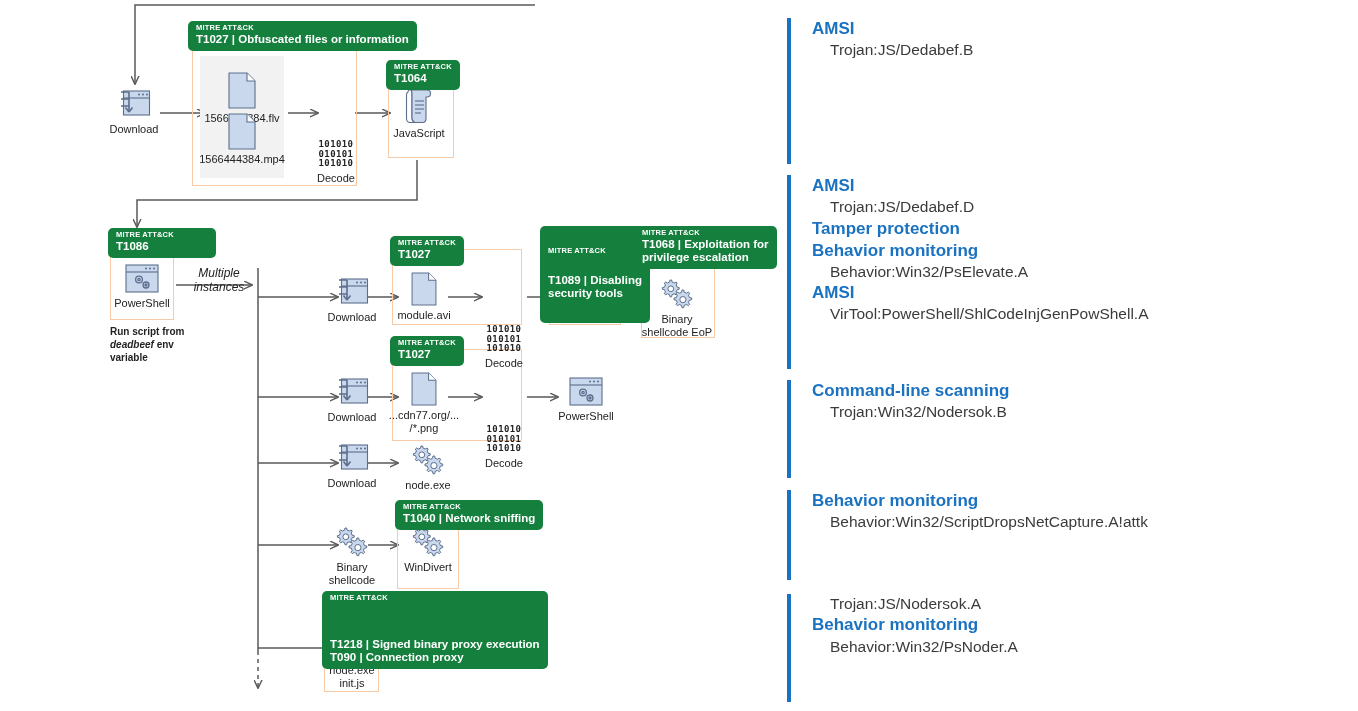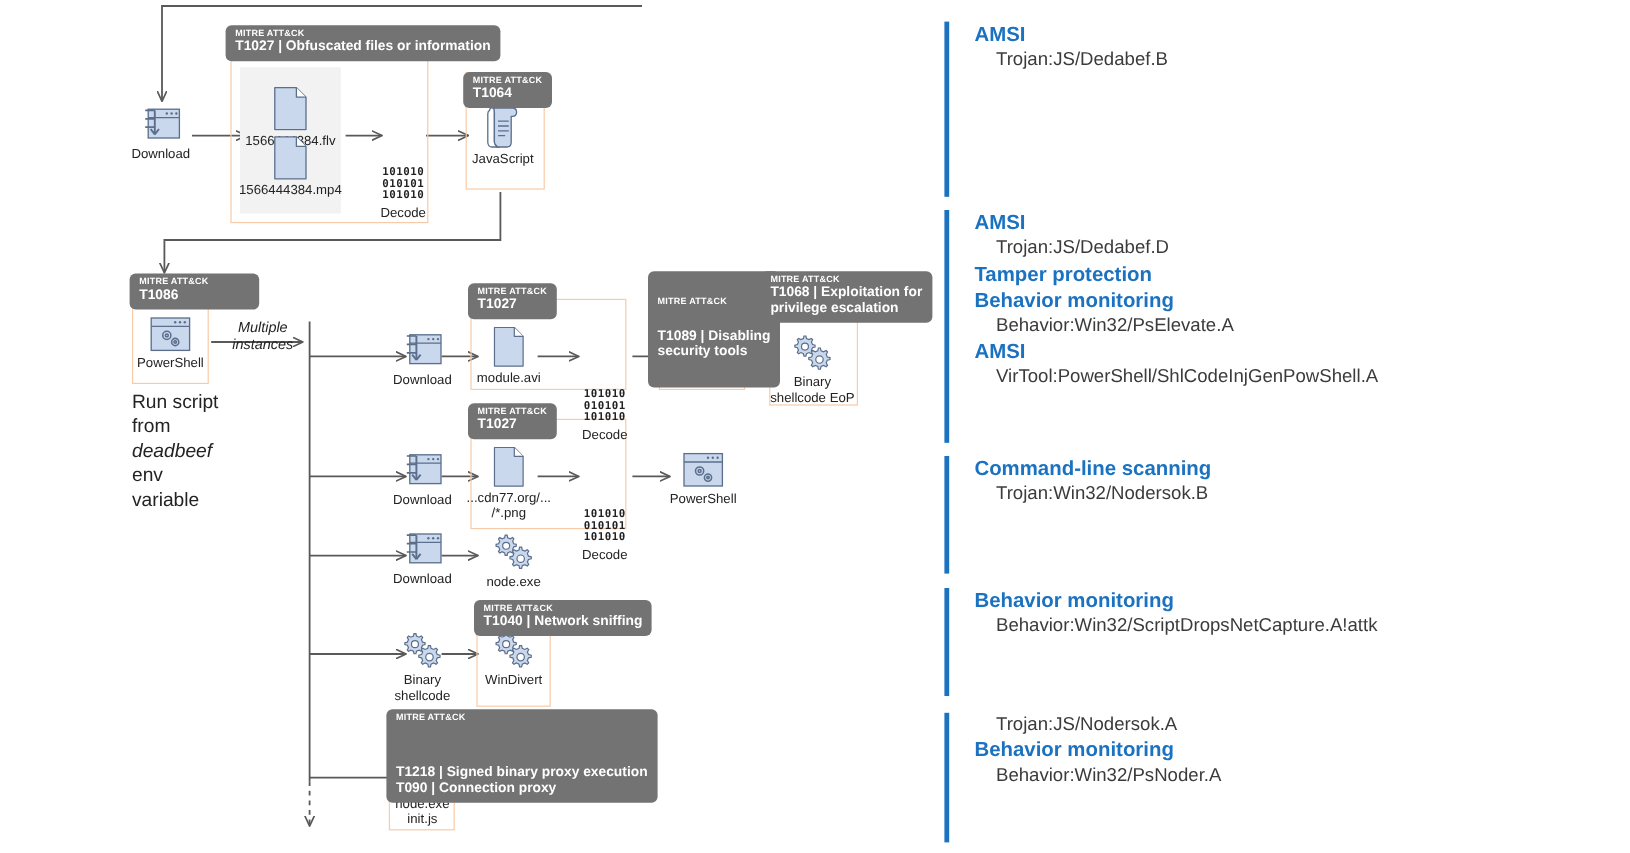--- a/index.html
+++ b/index.html
@@ -2,21 +2,21 @@
 <html><head>
 <meta charset="utf-8">
 <style>
   html,body{margin:0;padding:0;background:#ffffff;}
   body{width:1358px;height:711px;position:relative;overflow:hidden;
        font-family:"Liberation Sans","DejaVu Sans",sans-serif;color:#232323;}
   #stage{position:absolute;left:0;top:0;width:1358px;height:711px;}
   #wires{position:absolute;left:0;top:0;width:1358px;height:711px;pointer-events:none;}
 
   
-  .badge{position:absolute;background:#737373;color:#fff;border-radius:5px;
+  .badge{position:absolute;background:#15803d;color:#fff;border-radius:5px;
          padding:3px 8px 5px 8px;box-sizing:border-box;line-height:1.12;z-index:6;}
   .badge .kicker{font-size:7.5px;font-weight:bold;letter-spacing:.2px;display:block;
                  margin-bottom:1px;}
   .badge .tid{font-size:11.5px;font-weight:bold;display:block;white-space:nowrap;}
 
   
   .tbox{position:absolute;border:1px solid #F7CBA8;background:transparent;
         box-sizing:border-box;z-index:1;}
   .greypanel{position:absolute;background:#F2F2F2;z-index:2;}
 
@@ -25,22 +25,22 @@
         align-items:center;width:96px;margin-left:-48px;}
   .node .cap{font-size:11px;text-align:center;line-height:1.22;margin-top:3px;
              color:#232323;white-space:pre-line;}
   .icon{display:block;}
 
   
   .bits{font-family:"DejaVu Sans Mono","Liberation Mono",monospace;font-size:9px;
         font-weight:bold;line-height:1.06;letter-spacing:.4px;text-align:center;
         color:#232323;margin-top:45px;}
 
-  .sublabel{position:absolute;font-size:16px;line-height:1.28;z-index:5;
-            font-weight:normal;color:#232323;}
+  .sublabel{position:absolute;font-size:10px;line-height:1.28;z-index:5;
+            font-weight:bold;color:#232323;}
   .sublabel i{font-style:italic;}
   .edgelabel{position:absolute;font-size:12px;font-style:italic;line-height:1.2;
              z-index:5;text-align:center;color:#232323;}
 
   
   .detgroup{position:absolute;left:787px;}
   .detbar{position:absolute;left:0;top:0;width:4px;background:#1B72C0;}
   .detcontent{position:absolute;left:25px;top:0;width:520px;}
   .dethead{color:#1B72C0;font-size:17px;font-weight:bold;line-height:1.3;
            white-space:nowrap;}

